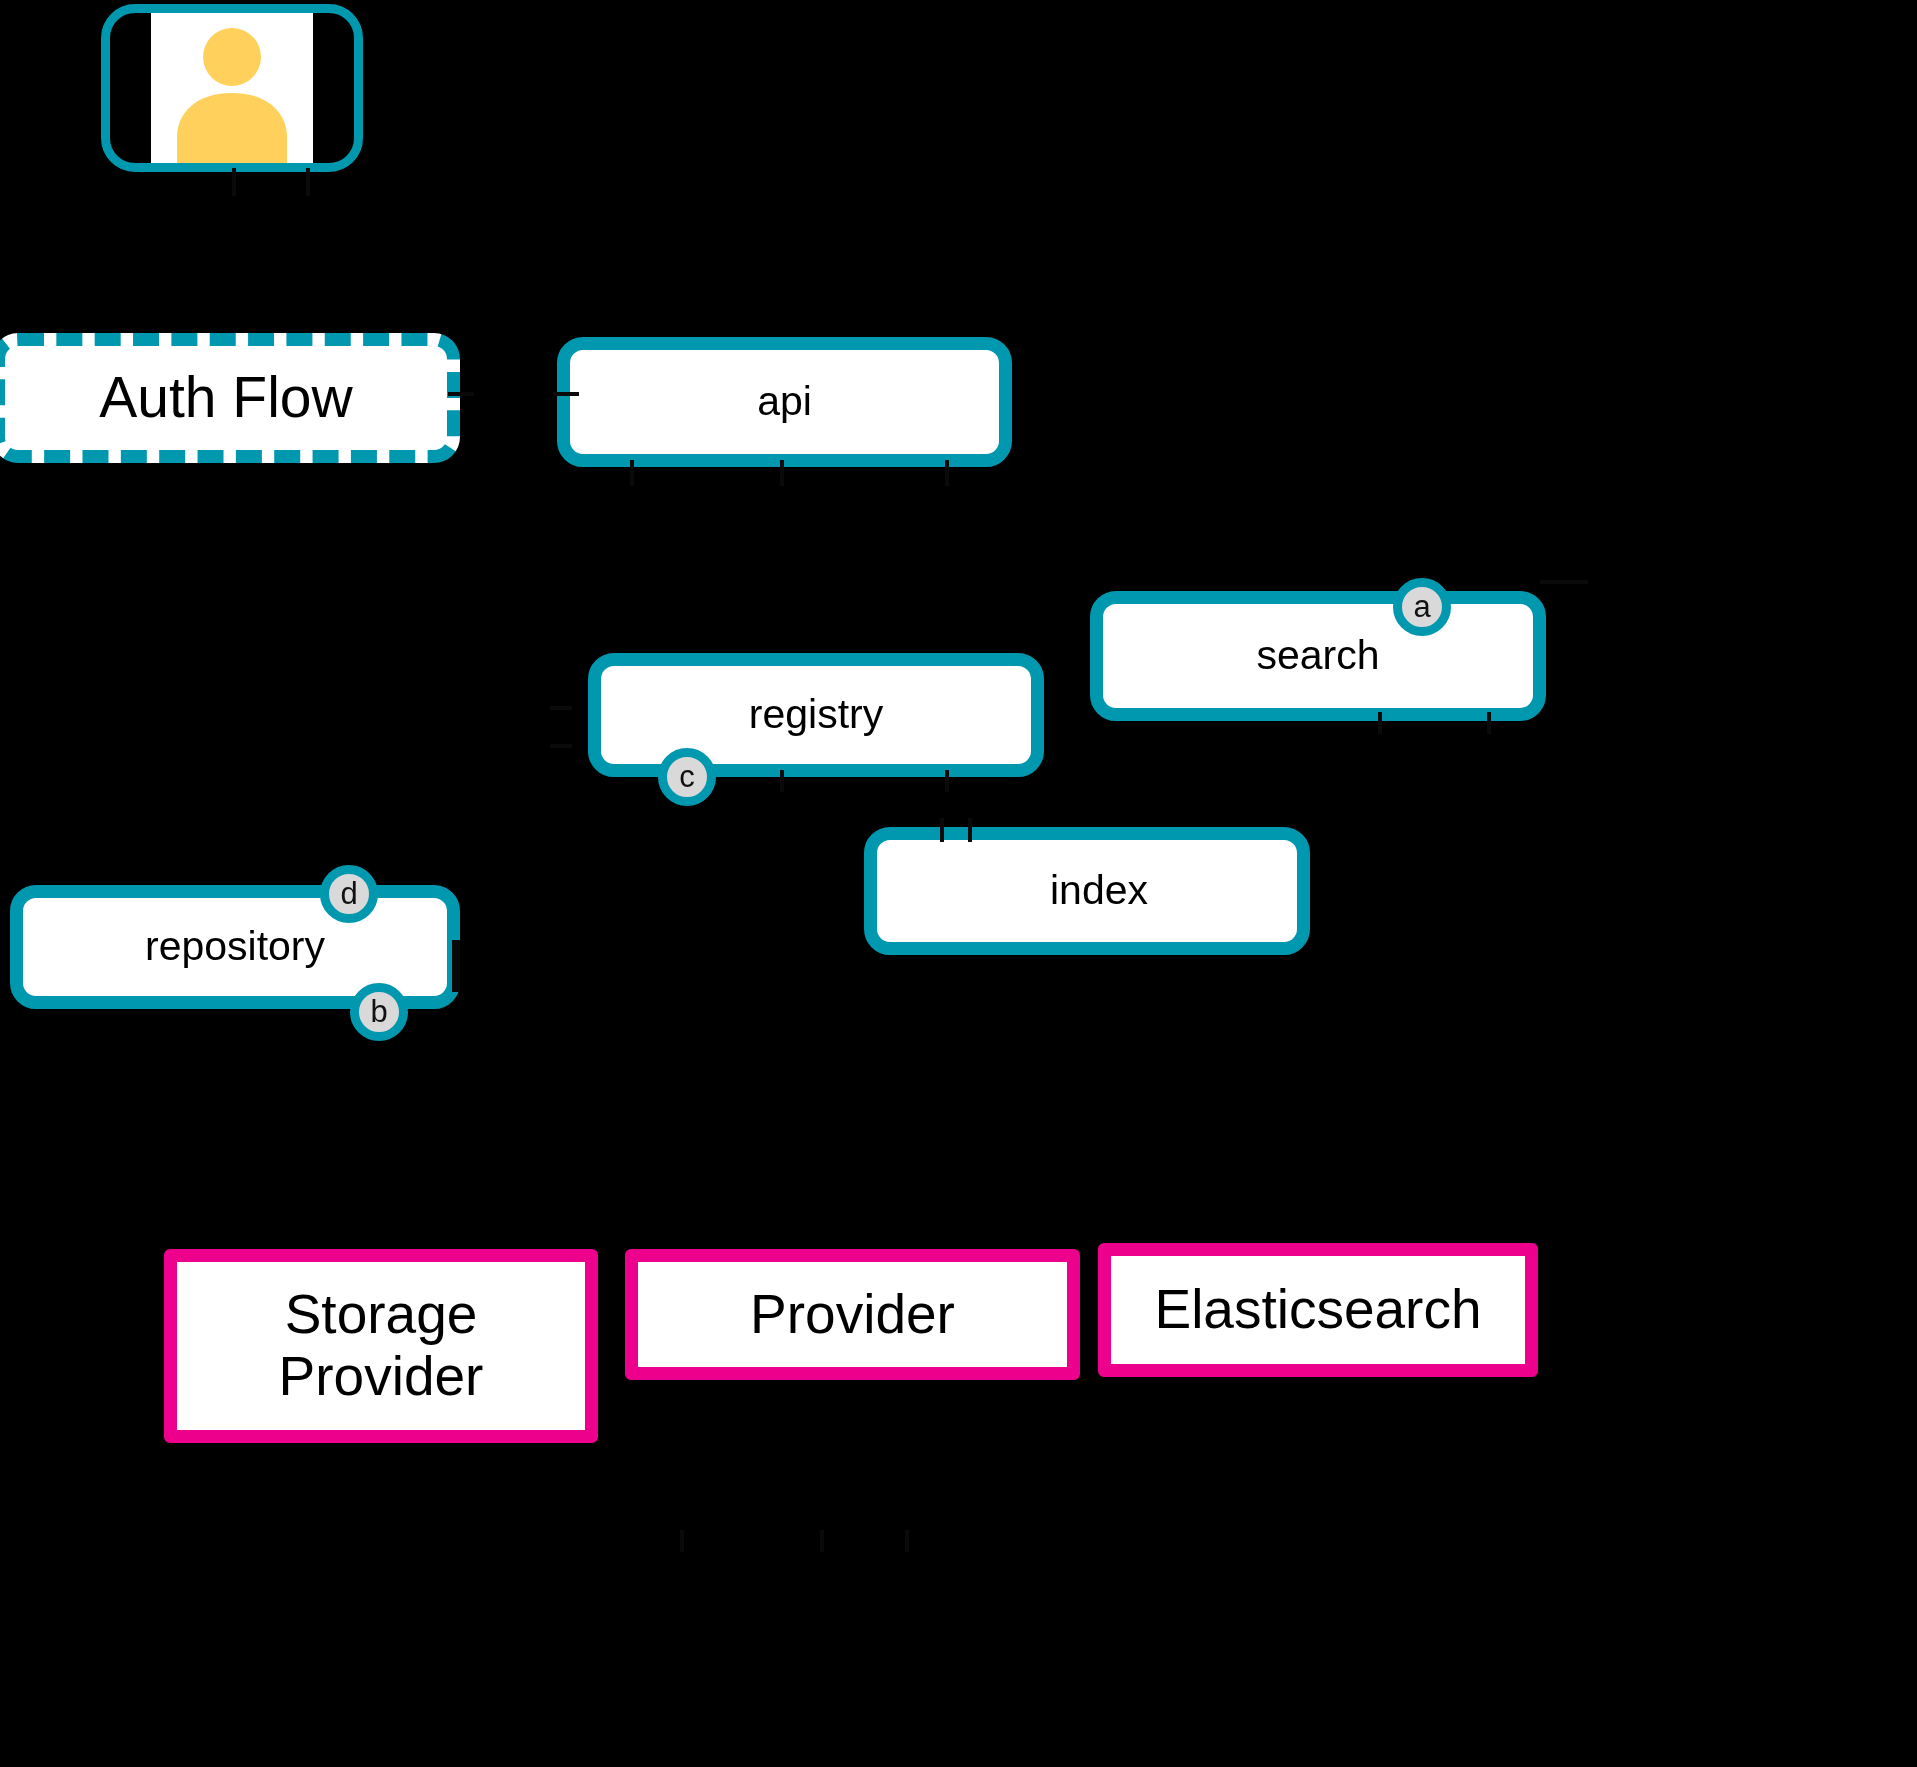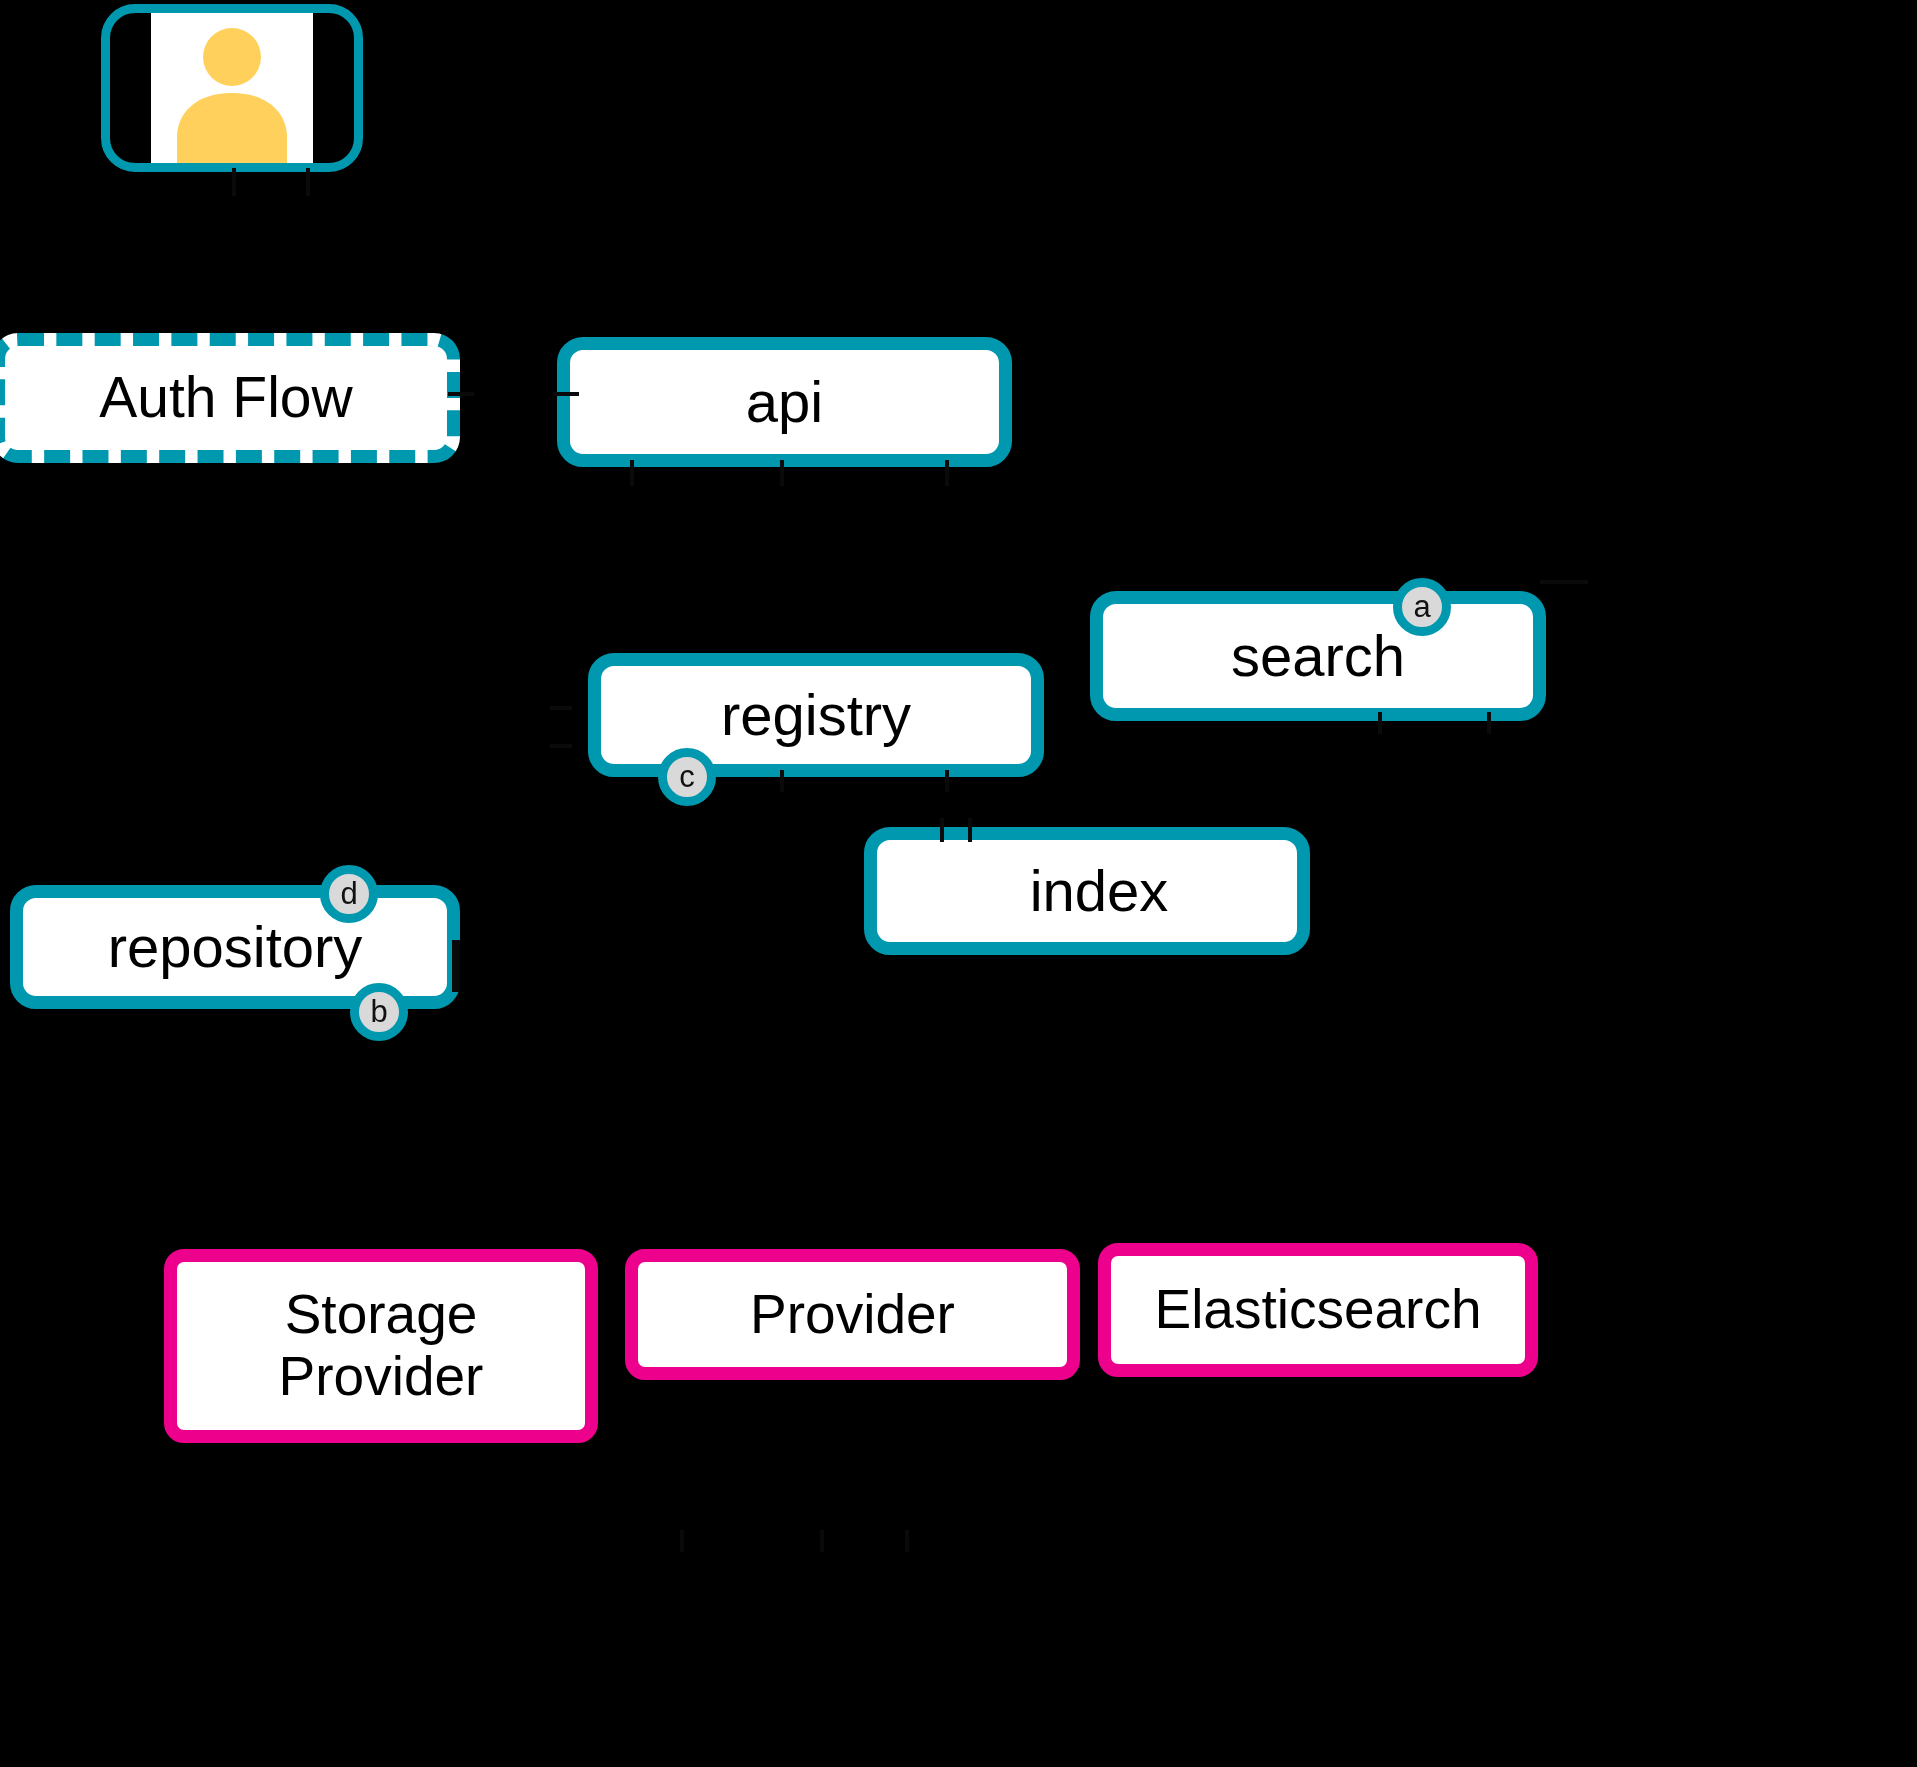--- a/index.html
+++ b/index.html
@@ -36,32 +36,32 @@
     display: block;
     width: 100%;
     padding: 0 10px;
     box-sizing: border-box;
     white-space: pre-line;
   }
 
   
   .node.svc {
     border: 13px solid #0098ae;
-    font-size: 58px;
+    font-size: 41px;
   }
   
   .node.dashed {
     border: 13px dashed #0098ae;
     font-size: 57px;
   }
   
   .node.ext {
     border: 13px solid #ec008c;
     font-size: 55px;
-    border-radius: 20px;
+    border-radius: 6px;
   }
 
   
   .actor {
     position: absolute;
     box-sizing: border-box;
     border: 9px solid #0098ae;
     border-radius: 34px;
     background: #000000;
     display: flex;

